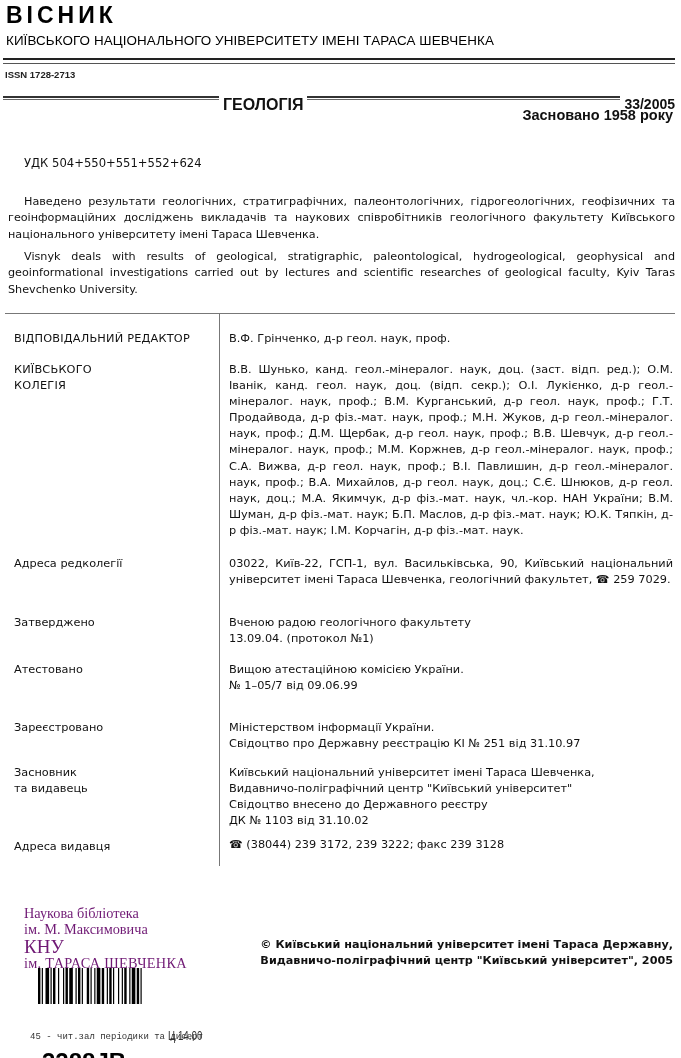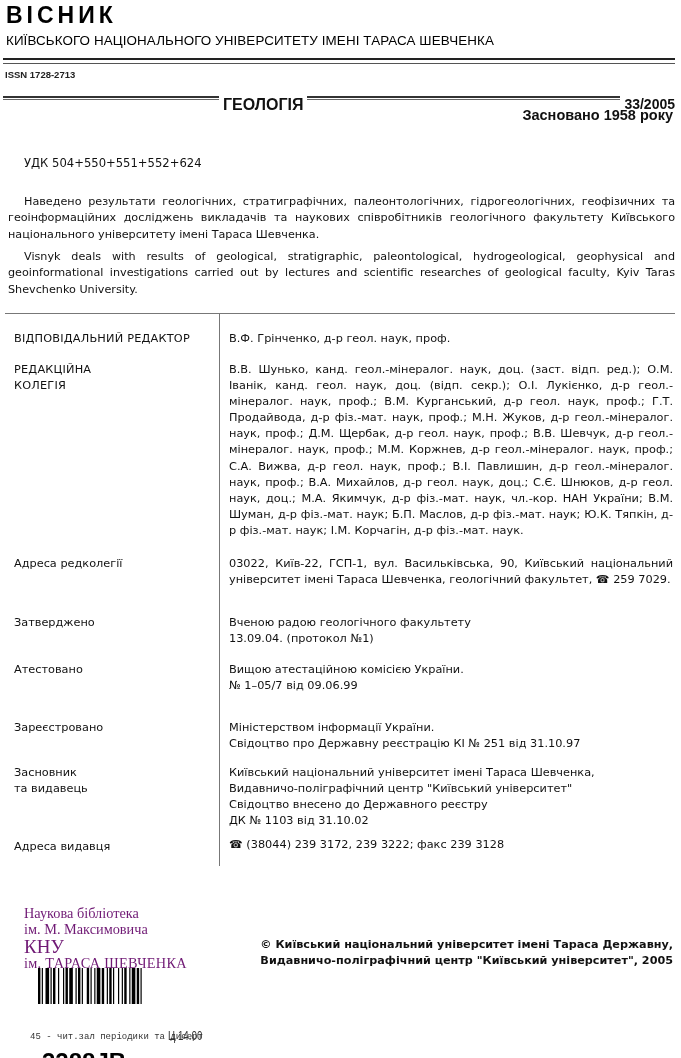--- a/index.html
+++ b/index.html
@@ -72,21 +72,21 @@
 <div class="abs para para-ua"><span class="indent"></span><span>Наведено результати геологічних, стратиграфічних, палеонтологічних, гідрогеологічних, геофізичних та геоінформаційних досліджень викладачів та наукових співробітників геологічного факультету Київського національного університету імені Тараса Шевченка.</span></div>
 <div class="abs para para-en"><span class="indent"></span><span>Visnyk deals with results of geological, stratigraphic, paleontological, hydrogeological, geophysical and geoinformational investigations carried out by lectures and scientific researches of geological faculty, Kyiv Taras Shevchenko University.</span></div>
 
 <div class="abs sep-h"></div>
 <div class="abs sep-v"></div>
 
 <div class="abs row-label caps" style="top:331px">ВІДПОВІДАЛЬНИЙ РЕДАКТОР</div>
 <div class="abs row-value" style="top:331px">В.Ф. Грінченко, д-р геол. наук, проф.</div>
 
 <div class="abs row-label caps" style="top:362px">
-  <div>РЕДАКЦІЙНА</div>
+  <div>КИЇВСЬКОГО</div>
   <div>КОЛЕГІЯ</div>
 </div>
 <div class="abs row-value just" style="top:362px">В.В. Шунько, канд. геол.-мінералог. наук, доц. (заст. відп. ред.); О.М. Іванік, канд. геол. наук, доц. (відп. секр.); О.І. Лукієнко, д-р геол.-мінералог. наук, проф.; В.М. Курганський, д-р геол. наук, проф.; Г.Т. Продайвода, д-р фіз.-мат. наук, проф.; М.Н. Жуков, д-р геол.-мінералог. наук, проф.; Д.М. Щербак, д-р геол. наук, проф.; В.В. Шевчук, д-р геол.-мінералог. наук, проф.; М.М. Коржнев, д-р геол.-мінералог. наук, проф.; С.А. Вижва, д-р геол. наук, проф.; В.І. Павлишин, д-р геол.-мінералог. наук, проф.; В.А. Михайлов, д-р геол. наук, доц.; С.Є. Шнюков, д-р геол. наук, доц.; М.А. Якимчук, д-р фіз.-мат. наук, чл.-кор. НАН України; В.М. Шуман, д-р фіз.-мат. наук; Б.П. Маслов, д-р фіз.-мат. наук; Ю.К. Тяпкін, д-р фіз.-мат. наук; І.М. Корчагін, д-р фіз.-мат. наук.</div>
 
 <div class="abs row-label" style="top:556px">Адреса редколегії</div>
 <div class="abs row-value just" style="top:556px">
   <span>03022, Київ-22, ГСП-1, вул. Васильківська, 90, Київський національний університет імені Тараса Шевченка, геологічний факультет,</span>
   <span class="phone-icon">☎</span>
   <span>259 7029.</span>
 </div>

